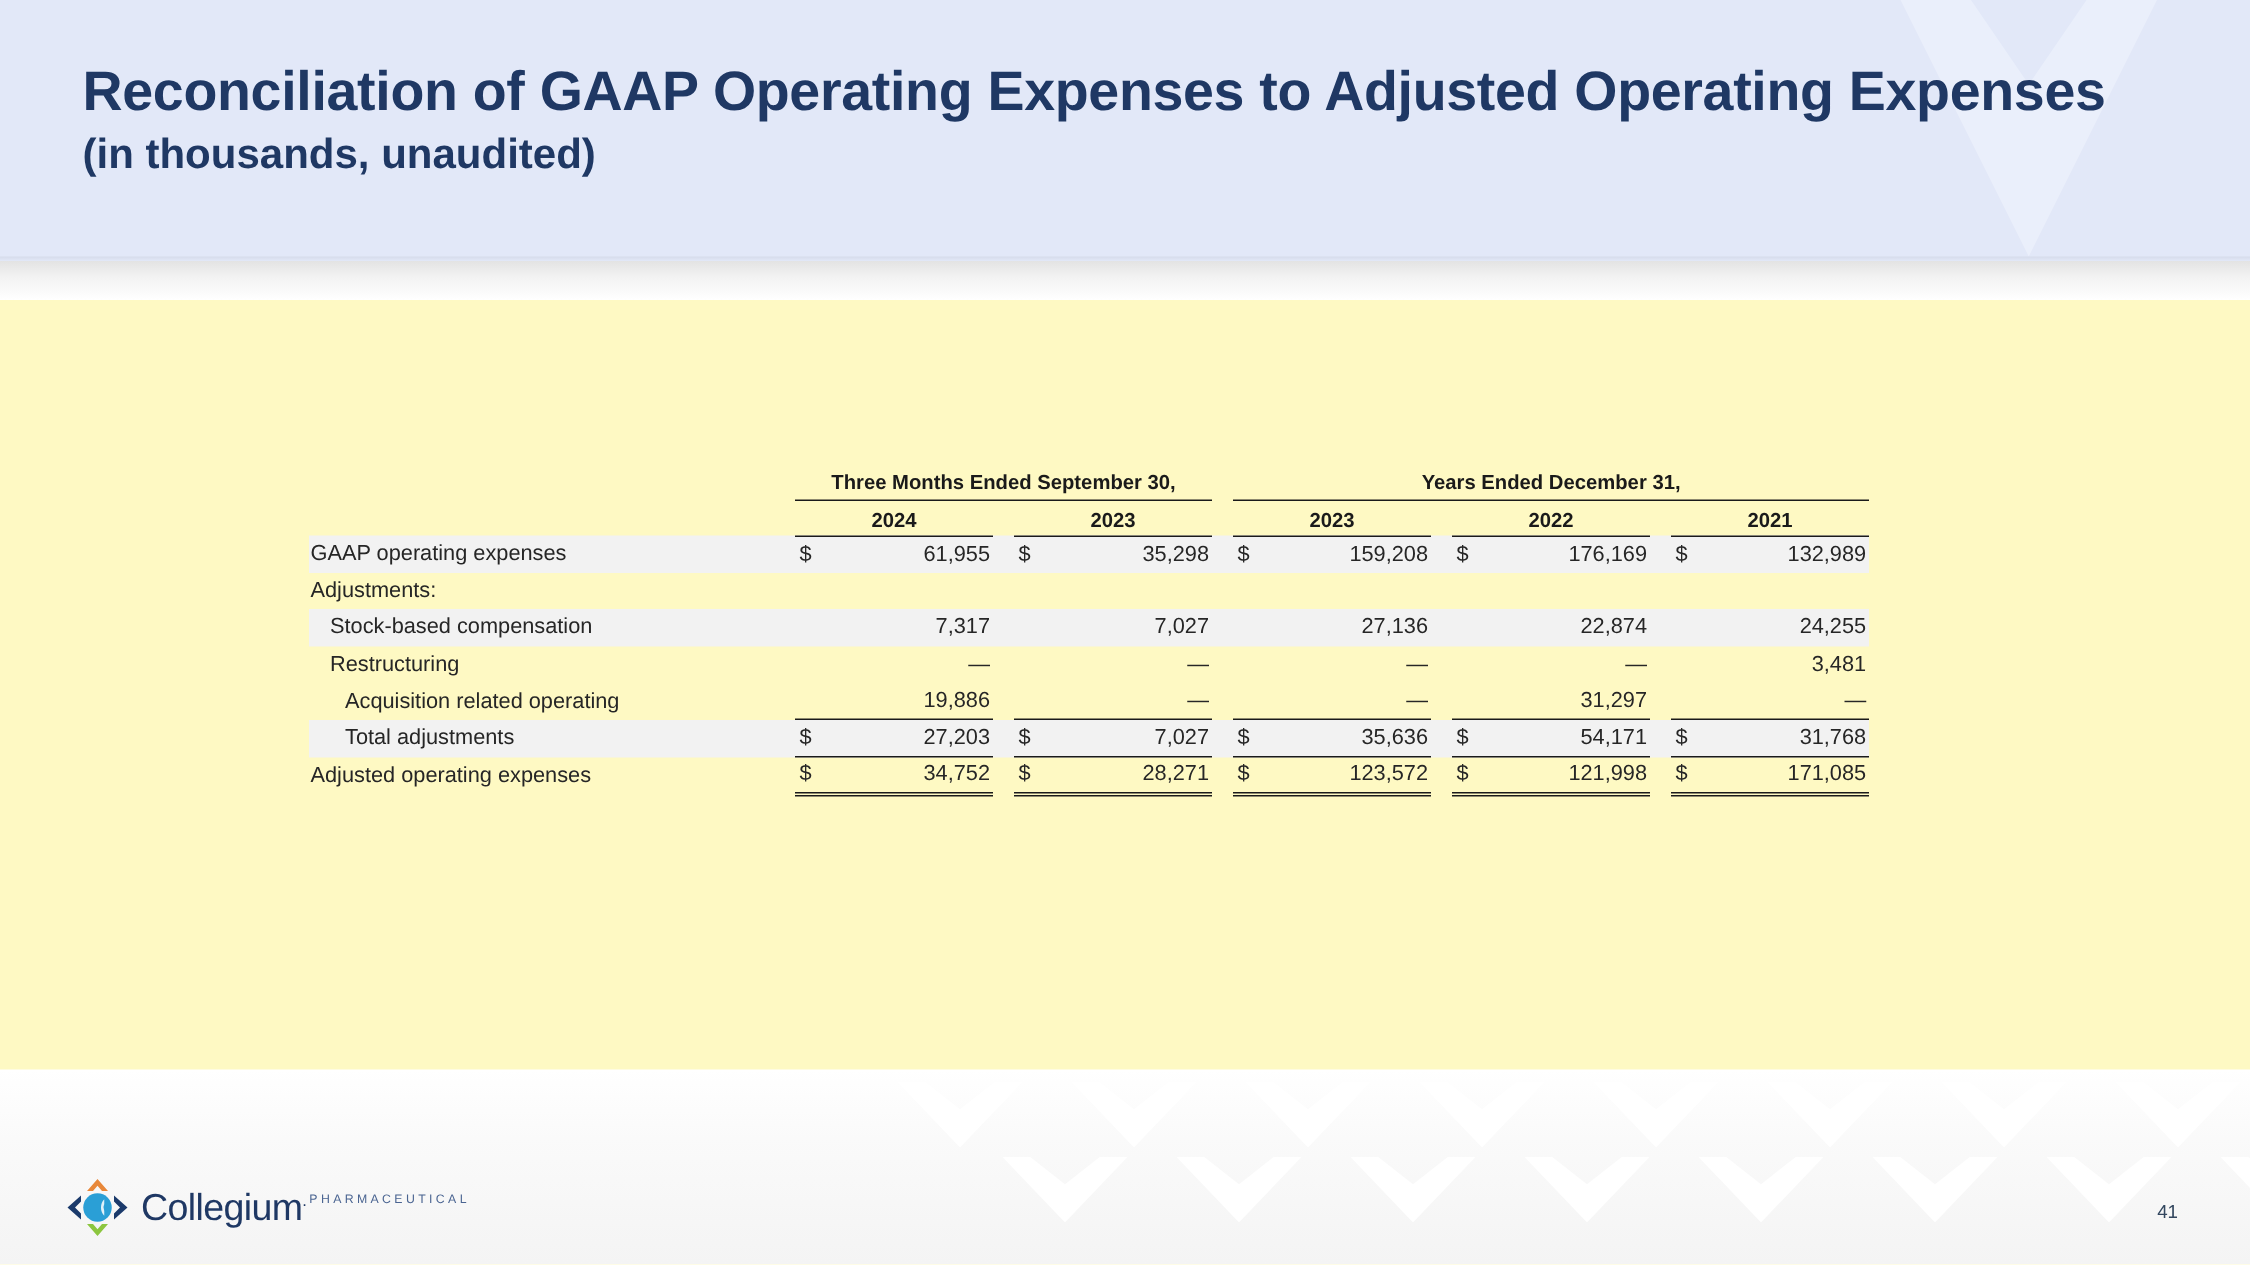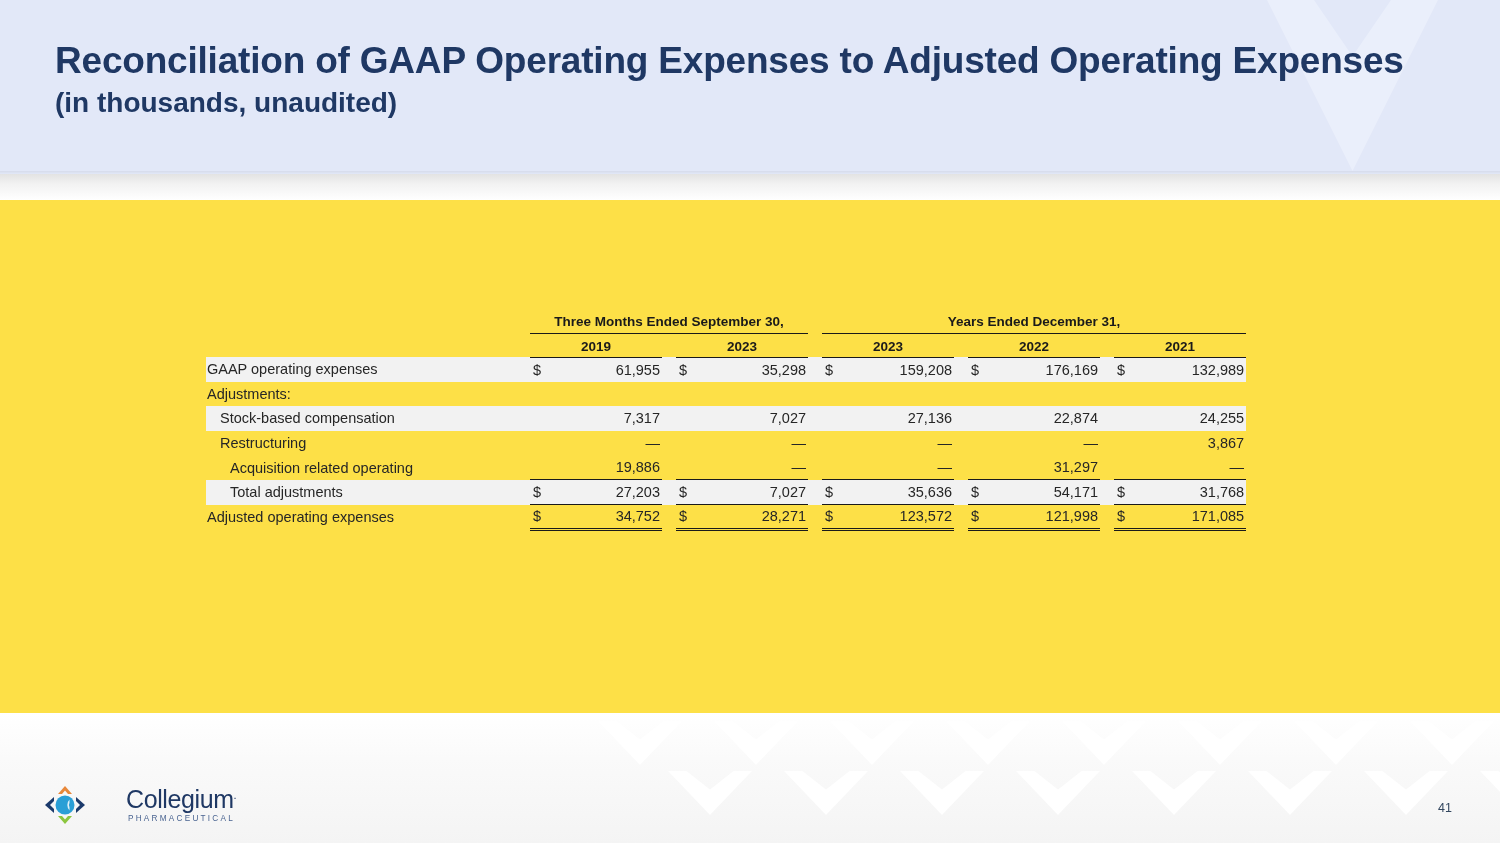--- a/index.html
+++ b/index.html
@@ -9,21 +9,21 @@
     height: 843px;
     overflow: hidden;
     font-family: "Liberation Sans", sans-serif;
     background: #ffffff;
   }
 
   .slide {
     position: relative;
     width: 1500px;
     height: 843px;
-    background: #fde047;
+    background: #fef9c3;
     overflow: hidden;
   }
 
   
   .chevron-watermark {
     position: absolute;
     left: 0;
     bottom: 0;
     width: 1500px;
     height: 130px;
@@ -192,21 +192,21 @@
   .logo {
     position: absolute;
     left: 44px;
     bottom: 18px;
     display: flex;
     align-items: center;
     gap: 8px;
     z-index: 5;
   }
   .logo-mark { width: 42px; height: 40px; display: block; }
-  .logo-text { display: flex; flex-direction: column; line-height: 1; margin-left: 32px; }
+  .logo-text { display: flex; line-height: 1; }
   .logo-word {
     font-size: 25px;
     color: #1f3864;
     font-family: "Liberation Sans", sans-serif;
     letter-spacing: -0.4px;
   }
   .logo-word sup { font-size: 11px; vertical-align: super; }
   .logo-sub {
     font-size: 8.2px;
     letter-spacing: 2.25px;
@@ -283,21 +283,21 @@
       </colgroup>
       <thead>
         <tr class="grp-head">
           <th></th>
           <th class="grp" colspan="5">Three Months Ended September 30,</th>
           <th></th>
           <th class="grp" colspan="8">Years Ended December 31,</th>
         </tr>
         <tr class="yr-head">
           <th></th>
-          <th class="yr" colspan="2">2019</th>
+          <th class="yr" colspan="2">2024</th>
           <th></th>
           <th class="yr" colspan="2">2023</th>
           <th></th>
           <th class="yr" colspan="2">2023</th>
           <th></th>
           <th class="yr" colspan="2">2022</th>
           <th></th>
           <th class="yr" colspan="2">2021</th>
         </tr>
       </thead>
@@ -361,21 +361,21 @@
             <td class="cur"></td>
             <td class="val">—</td>
             <td class="gap"></td>
             <td class="cur"></td>
             <td class="val">—</td>
             <td class="gap"></td>
             <td class="cur"></td>
             <td class="val">—</td>
             <td class="gap"></td>
             <td class="cur"></td>
-            <td class="val">3,867</td>
+            <td class="val">3,481</td>
           </tr>
           <tr class="indent2">
             <td class="label">Acquisition related operating</td>
             <td class="cur"></td>
             <td class="val">19,886</td>
             <td class="gap"></td>
             <td class="cur"></td>
             <td class="val">—</td>
             <td class="gap"></td>
             <td class="cur"></td>

